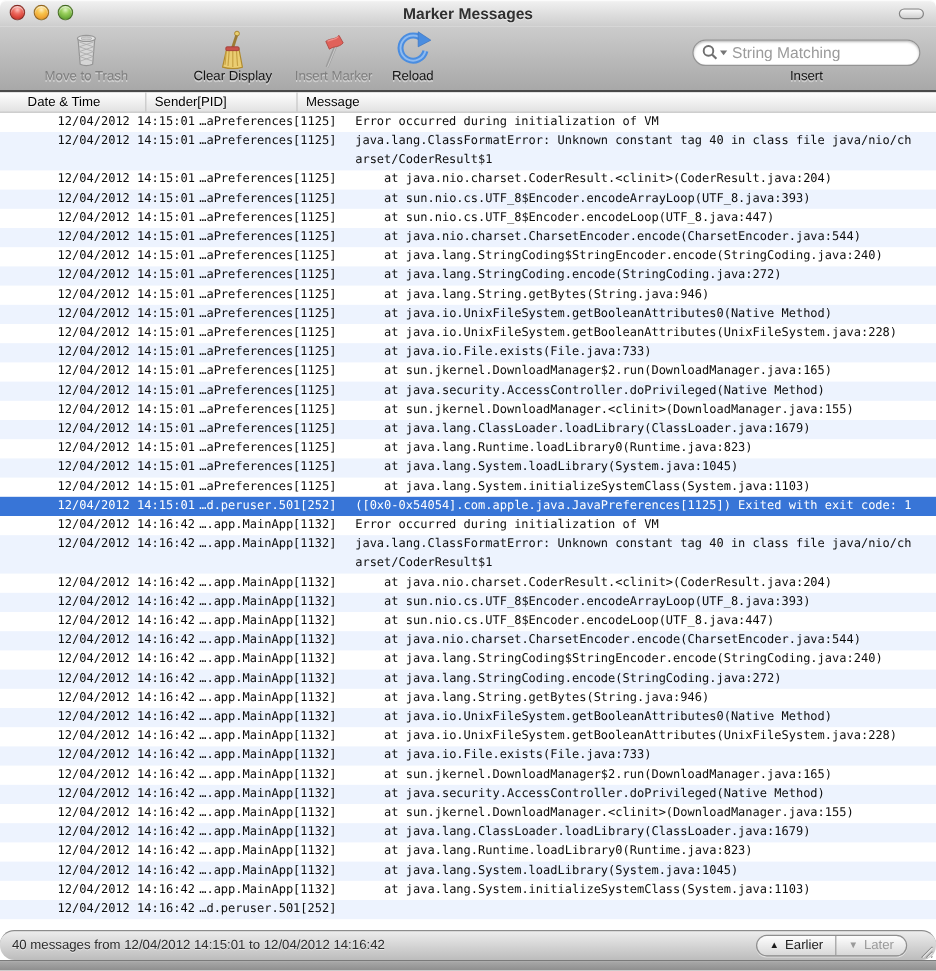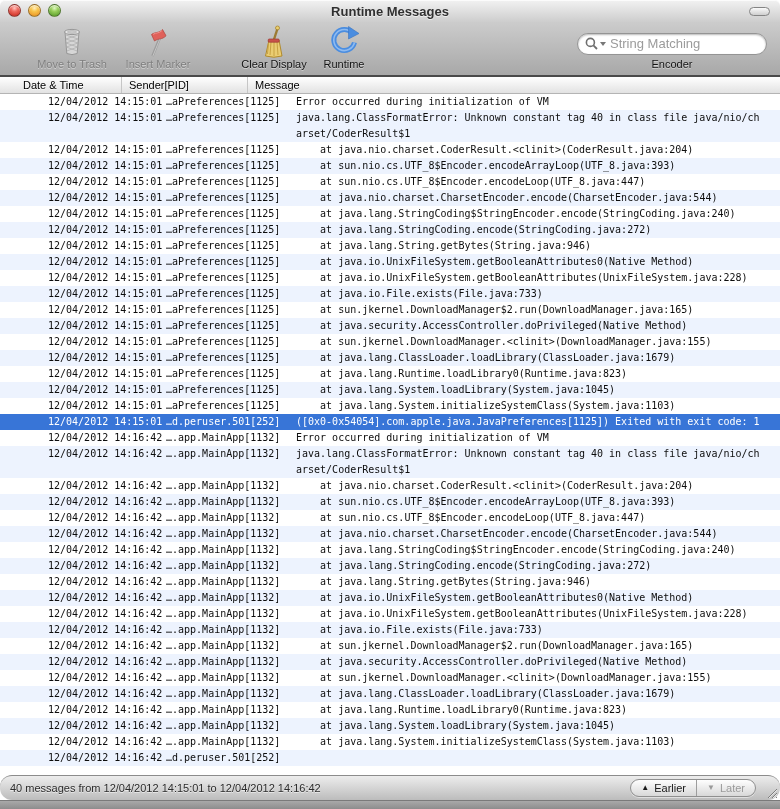--- a/index.html
+++ b/index.html
@@ -92,21 +92,21 @@
 <body>
 
 <div class="window">
 
   <div class="titlebar">
     <div class="lights">
       <div class="light red"></div>
       <div class="light yellow"></div>
       <div class="light green"></div>
     </div>
-    <div class="title">Runtime Messages</div>
+    <div class="title">Marker Messages</div>
     <div class="pill-btn"></div>
   </div>
 
   <div class="toolbar">
 
 
     <div class="tb-item w-trash disabled">
       <div class="tb-icon-area">
         <svg class="trash-svg" width="30" height="32" viewBox="0 0 30 32" opacity="0.85">
           <path d="M8 7 L22 7 L20.2 28.5 Q15 30.8 9.8 28.5 Z" fill="#dcdcdc" stroke="#8f8f8f" stroke-width="1"></path>
@@ -114,72 +114,72 @@
             <path d="M9 10 L21 14 M9 14 L21 18 M9 18 L20.6 22 M9.3 22 L20.3 26"></path>
             <path d="M21 10 L9 14 M21 14 L9 18 M21 18 L9.4 22 M20.7 22 L9.7 26"></path>
           </g>
           <ellipse cx="15" cy="7" rx="7.5" ry="2.6" fill="#ececec" stroke="#8f8f8f" stroke-width="1"></ellipse>
           <ellipse cx="15" cy="7" rx="4.5" ry="1.4" fill="#cfcfcf" stroke="#9f9f9f" stroke-width="0.6"></ellipse>
         </svg>
       </div>
       <div class="tb-label">Move to Trash</div>
     </div>
 
-    <div class="tb-item w-marker disabled">
-      <div class="tb-icon-area">
-        <svg class="flag-svg" width="32" height="33" viewBox="0 0 32 33">
-          <line x1="10.5" y1="31" x2="20.5" y2="6.5" stroke="#9c9c9c" stroke-width="2.6"></line>
-          <line x1="10.9" y1="31" x2="20.9" y2="6.5" stroke="#c9c9c9" stroke-width="0.9"></line>
-          <path d="M20.5 4.5 C17 8.5 13.5 6.5 9.5 9.5 L12.5 16 C16.5 13 20 15 24 10.8 Z" fill="#e0615a" stroke="#b14a44" stroke-width="0.8"></path>
-          <path d="M20 5.5 C17 8.8 14 7.2 11 9.4" fill="none" stroke="#f2918b" stroke-width="1"></path>
-        </svg>
-      </div>
-      <div class="tb-label">Insert Marker</div>
-    </div>
-
     <div class="tb-item w-clear">
       <div class="tb-icon-area">
         <svg class="broom-svg" width="32" height="33" viewBox="0 0 32 33">
           <circle cx="19.5" cy="3" r="2" fill="#e9cf6f" stroke="#a8852e" stroke-width="0.8"></circle>
           <line x1="19.2" y1="4.5" x2="15.8" y2="15" stroke="#9c7b33" stroke-width="2.4"></line>
           <path d="M11 15 L21 15 L24 31 Q16 33.5 7.5 31 Z" fill="#eacd72" stroke="#b08a2e" stroke-width="1"></path>
           <path d="M13 17 L12 30 M16 17 L16 31 M19 17 L20 30 M10.5 18 L9.5 29" stroke="#c7a243" stroke-width="1"></path>
           <rect x="10.2" y="14" width="11" height="3.2" rx="1" fill="#c9524a" stroke="#9e3c36" stroke-width="0.7"></rect>
         </svg>
       </div>
       <div class="tb-label">Clear Display</div>
     </div>
 
+    <div class="tb-item w-marker disabled">
+      <div class="tb-icon-area">
+        <svg class="flag-svg" width="32" height="33" viewBox="0 0 32 33">
+          <line x1="10.5" y1="31" x2="20.5" y2="6.5" stroke="#9c9c9c" stroke-width="2.6"></line>
+          <line x1="10.9" y1="31" x2="20.9" y2="6.5" stroke="#c9c9c9" stroke-width="0.9"></line>
+          <path d="M20.5 4.5 C17 8.5 13.5 6.5 9.5 9.5 L12.5 16 C16.5 13 20 15 24 10.8 Z" fill="#e0615a" stroke="#b14a44" stroke-width="0.8"></path>
+          <path d="M20 5.5 C17 8.8 14 7.2 11 9.4" fill="none" stroke="#f2918b" stroke-width="1"></path>
+        </svg>
+      </div>
+      <div class="tb-label">Insert Marker</div>
+    </div>
+
     <div class="tb-item w-reload">
       <div class="tb-icon-area">
         <svg class="reload-svg" width="32" height="32" viewBox="0 0 32 32">
           <path d="M 24.5 8.5 A 10.5 10.5 0 1 0 26.5 17.5" fill="none" stroke="#4a8de0" stroke-width="5"></path>
           <path d="M 24.5 8.5 A 10.5 10.5 0 1 0 26.5 17.5" fill="none" stroke="#8fbbf0" stroke-width="1.6"></path>
           <polygon points="20.5,1.5 31,8.5 20.5,14" fill="#4a8de0" stroke="#3a74c0" stroke-width="0.6"></polygon>
         </svg>
       </div>
-      <div class="tb-label">Runtime</div>
+      <div class="tb-label">Reload</div>
     </div>
 
     <div class="tb-spacer"></div>
 
     <div class="tb-item w-filter">
       <div class="tb-icon-area" style="height:34px;">
         <div class="filter-field">
           <span class="mag-wrap">
             <svg width="13" height="13" viewBox="0 0 13 13">
               <circle cx="5.4" cy="5.4" r="4" fill="none" stroke="#6f6f6f" stroke-width="1.6"></circle>
               <line x1="8.4" y1="8.4" x2="12" y2="12" stroke="#6f6f6f" stroke-width="1.8"></line>
             </svg>
             <span class="mag-caret"></span>
           </span>
           <input class="filter-input" type="text" placeholder="String Matching" style="">
         </div>
       </div>
-      <div class="tb-label">Encoder</div>
+      <div class="tb-label">Insert</div>
     </div>
   </div>
 
   <div class="table-header">
     <div class="th th-date">Date &amp; Time</div>
     <div class="th th-sender">Sender[PID]</div>
     <div class="th th-msg">Message</div>
   </div>
 
   <div class="table-body">

